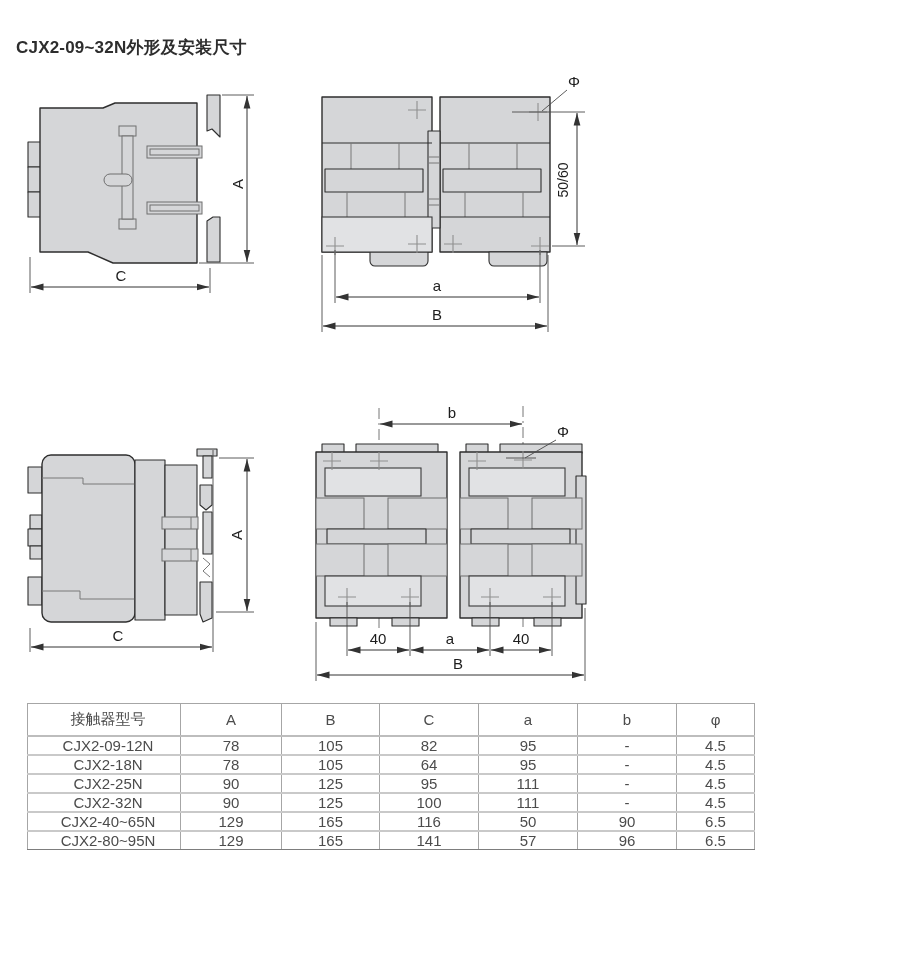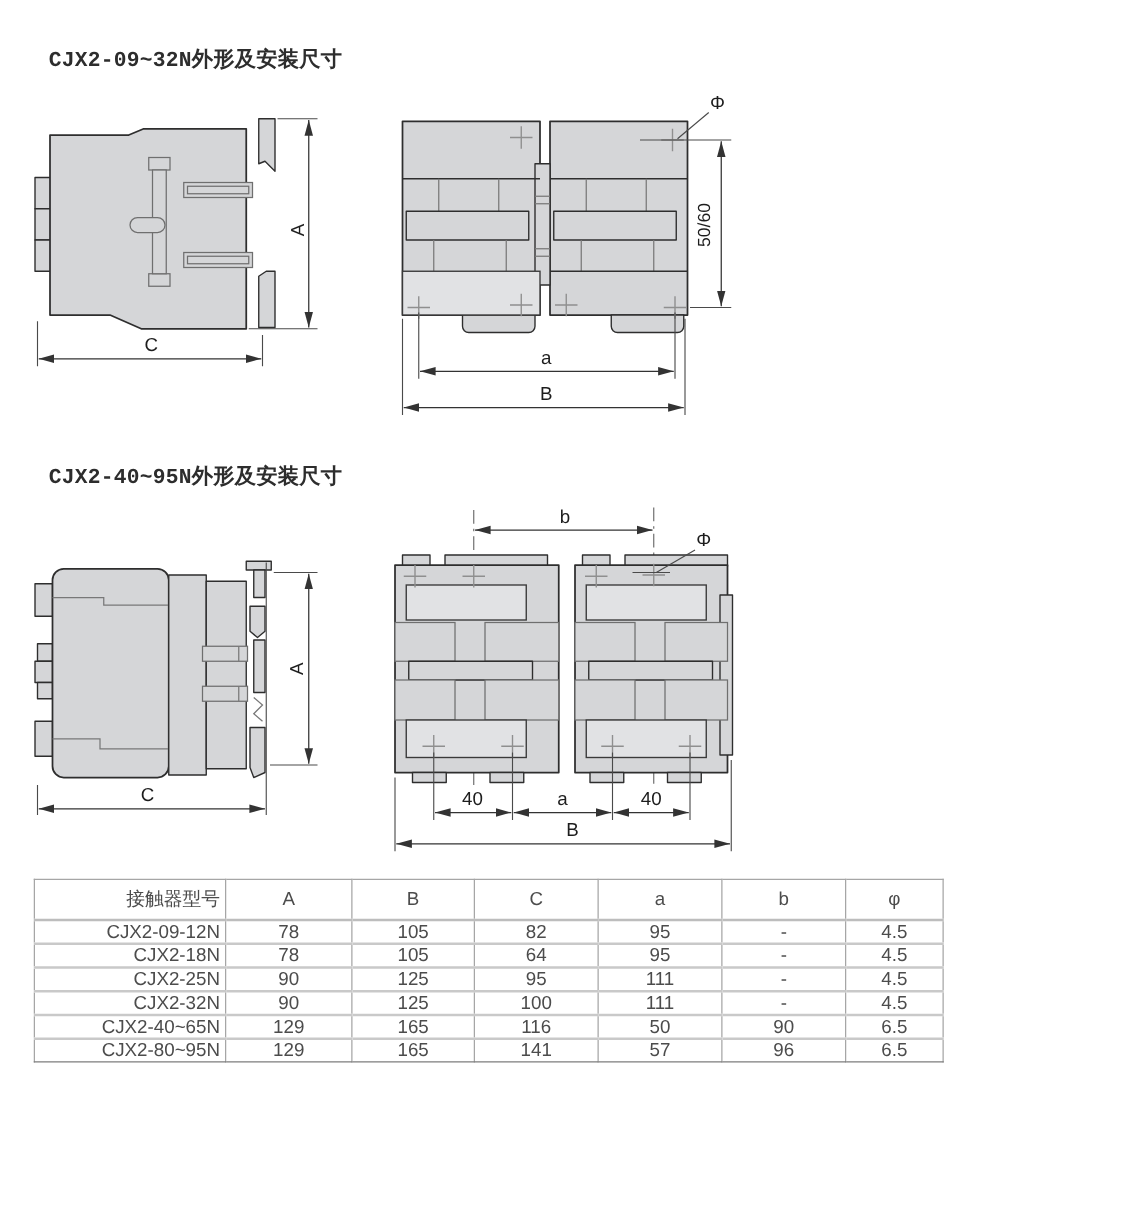--- a/index.html
+++ b/index.html
@@ -1,24 +1,23 @@
 <!DOCTYPE html>
 <html><head>
 <meta charset="utf-8">
 <style>
   * { margin:0; padding:0; box-sizing:border-box; }
   html,body { background:#ffffff; }
   body { font-family:"Liberation Sans", sans-serif; }
   .page { position:relative; width:900px; height:971px; background:#fff; overflow:hidden; }
 
   .sec-title {
-    position:absolute; left:39px;
+    position:absolute; left:16px;
     font-size:17px; font-weight:bold; color:#2d2d2d;
     letter-spacing:0.2px;
-    font-family:Liberation Mono, monospace;
   }
   #title1 { top:36px; }
   #title2 { top:369px; }
 
   svg { position:absolute; overflow:visible; }
   #svg1 { left:10px; top:70px; }
   #svg2 { left:10px; top:385px; }
 
   
   .body-fill   { fill:#d5d6d8; stroke:#2e2e2e; stroke-width:1.4; stroke-linejoin:round; }
@@ -42,21 +41,21 @@
     font-size:15px; color:#4c4c4c; background:#fff;
     border:1px solid #7d7d7d;
   }
   .dim-table th, .dim-table td {
     border:1px solid #a6a6a6;
     border-bottom:2px solid #c9c9c9;
     height:16px; text-align:center; font-weight:normal;
     padding:0 4px; white-space:nowrap; overflow:hidden;
   }
   .dim-table th { height:32px; border-bottom:2px solid #bdbdbd; }
-  .dim-table th:first-child, .dim-table td:first-child { text-align:right; padding-left:12px; }
+  .dim-table th:first-child, .dim-table td:first-child { text-align:center; padding-left:12px; }
   .dim-table tr:last-child td { border-bottom:1px solid #7d7d7d;margin-top:25px; }
 </style>
 </head>
 <body>
 
 <div class="page">
 
   <div class="sec-title" id="title1">CJX2-09~32N外形及安装尺寸</div>
 
   <svg id="svg1" width="640" height="270" viewBox="10 70 640 270">
@@ -140,21 +139,20 @@
       <line class="dim" x1="336" y1="297" x2="539" y2="297" marker-start="url(#arr1)" marker-end="url(#arr1)"></line>
       <text class="dlabel" x="437" y="291" text-anchor="middle">a</text>
 
       <line class="ext" x1="322" y1="255" x2="322" y2="332"></line>
       <line class="ext" x1="548" y1="255" x2="548" y2="332"></line>
       <line class="dim" x1="323" y1="326" x2="547" y2="326" marker-start="url(#arr1)" marker-end="url(#arr1)"></line>
       <text class="dlabel" x="437" y="320" text-anchor="middle">B</text>
     </g>
   </svg>
 
-  <div class="sec-title" id="title2">CJX2-40~95N外形及安装尺寸</div>
 
   <svg id="svg2" width="640" height="300" viewBox="10 385 640 300">
     <defs>
       <marker id="arr2" viewBox="0 0 13 8" markerWidth="13" markerHeight="8" refX="12.5" refY="4" orient="auto-start-reverse">
         <path d="M0,0.6 L12.5,4 L0,7.4 Z" fill="#333"></path>
       </marker>
     </defs>
 
     <g>
       <rect class="body-thin" x="28" y="467" width="14" height="26"></rect>

